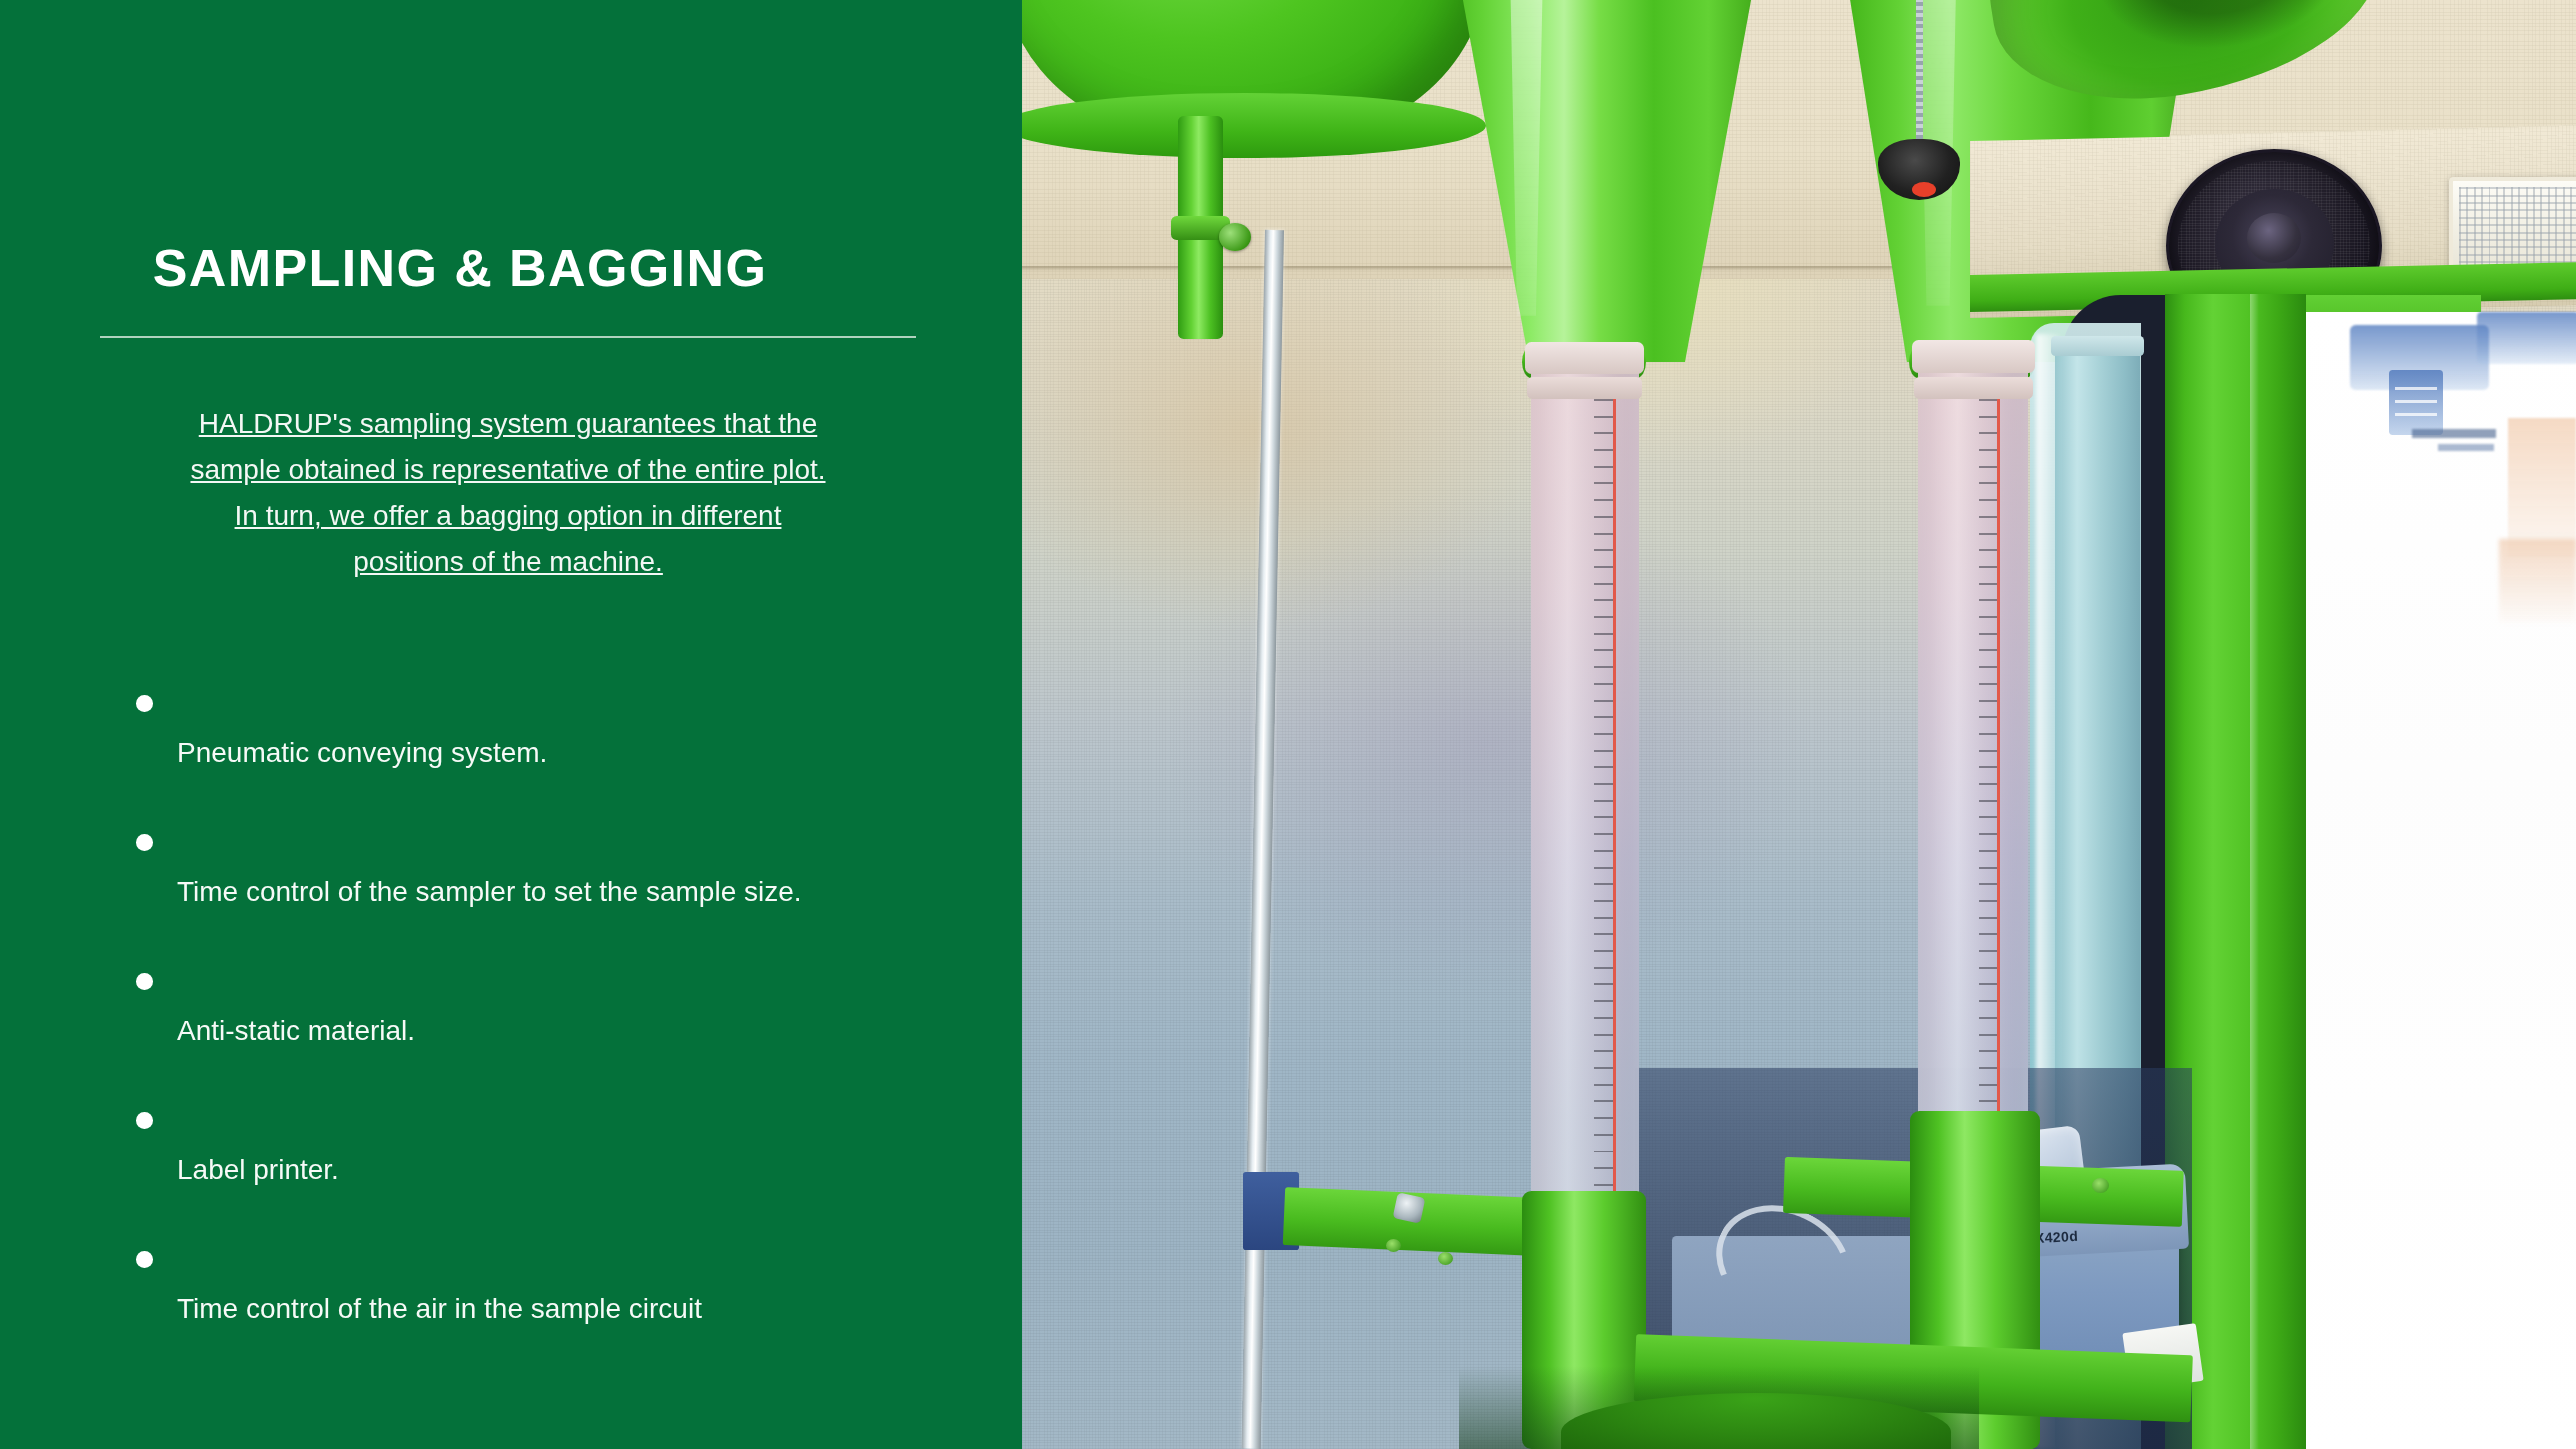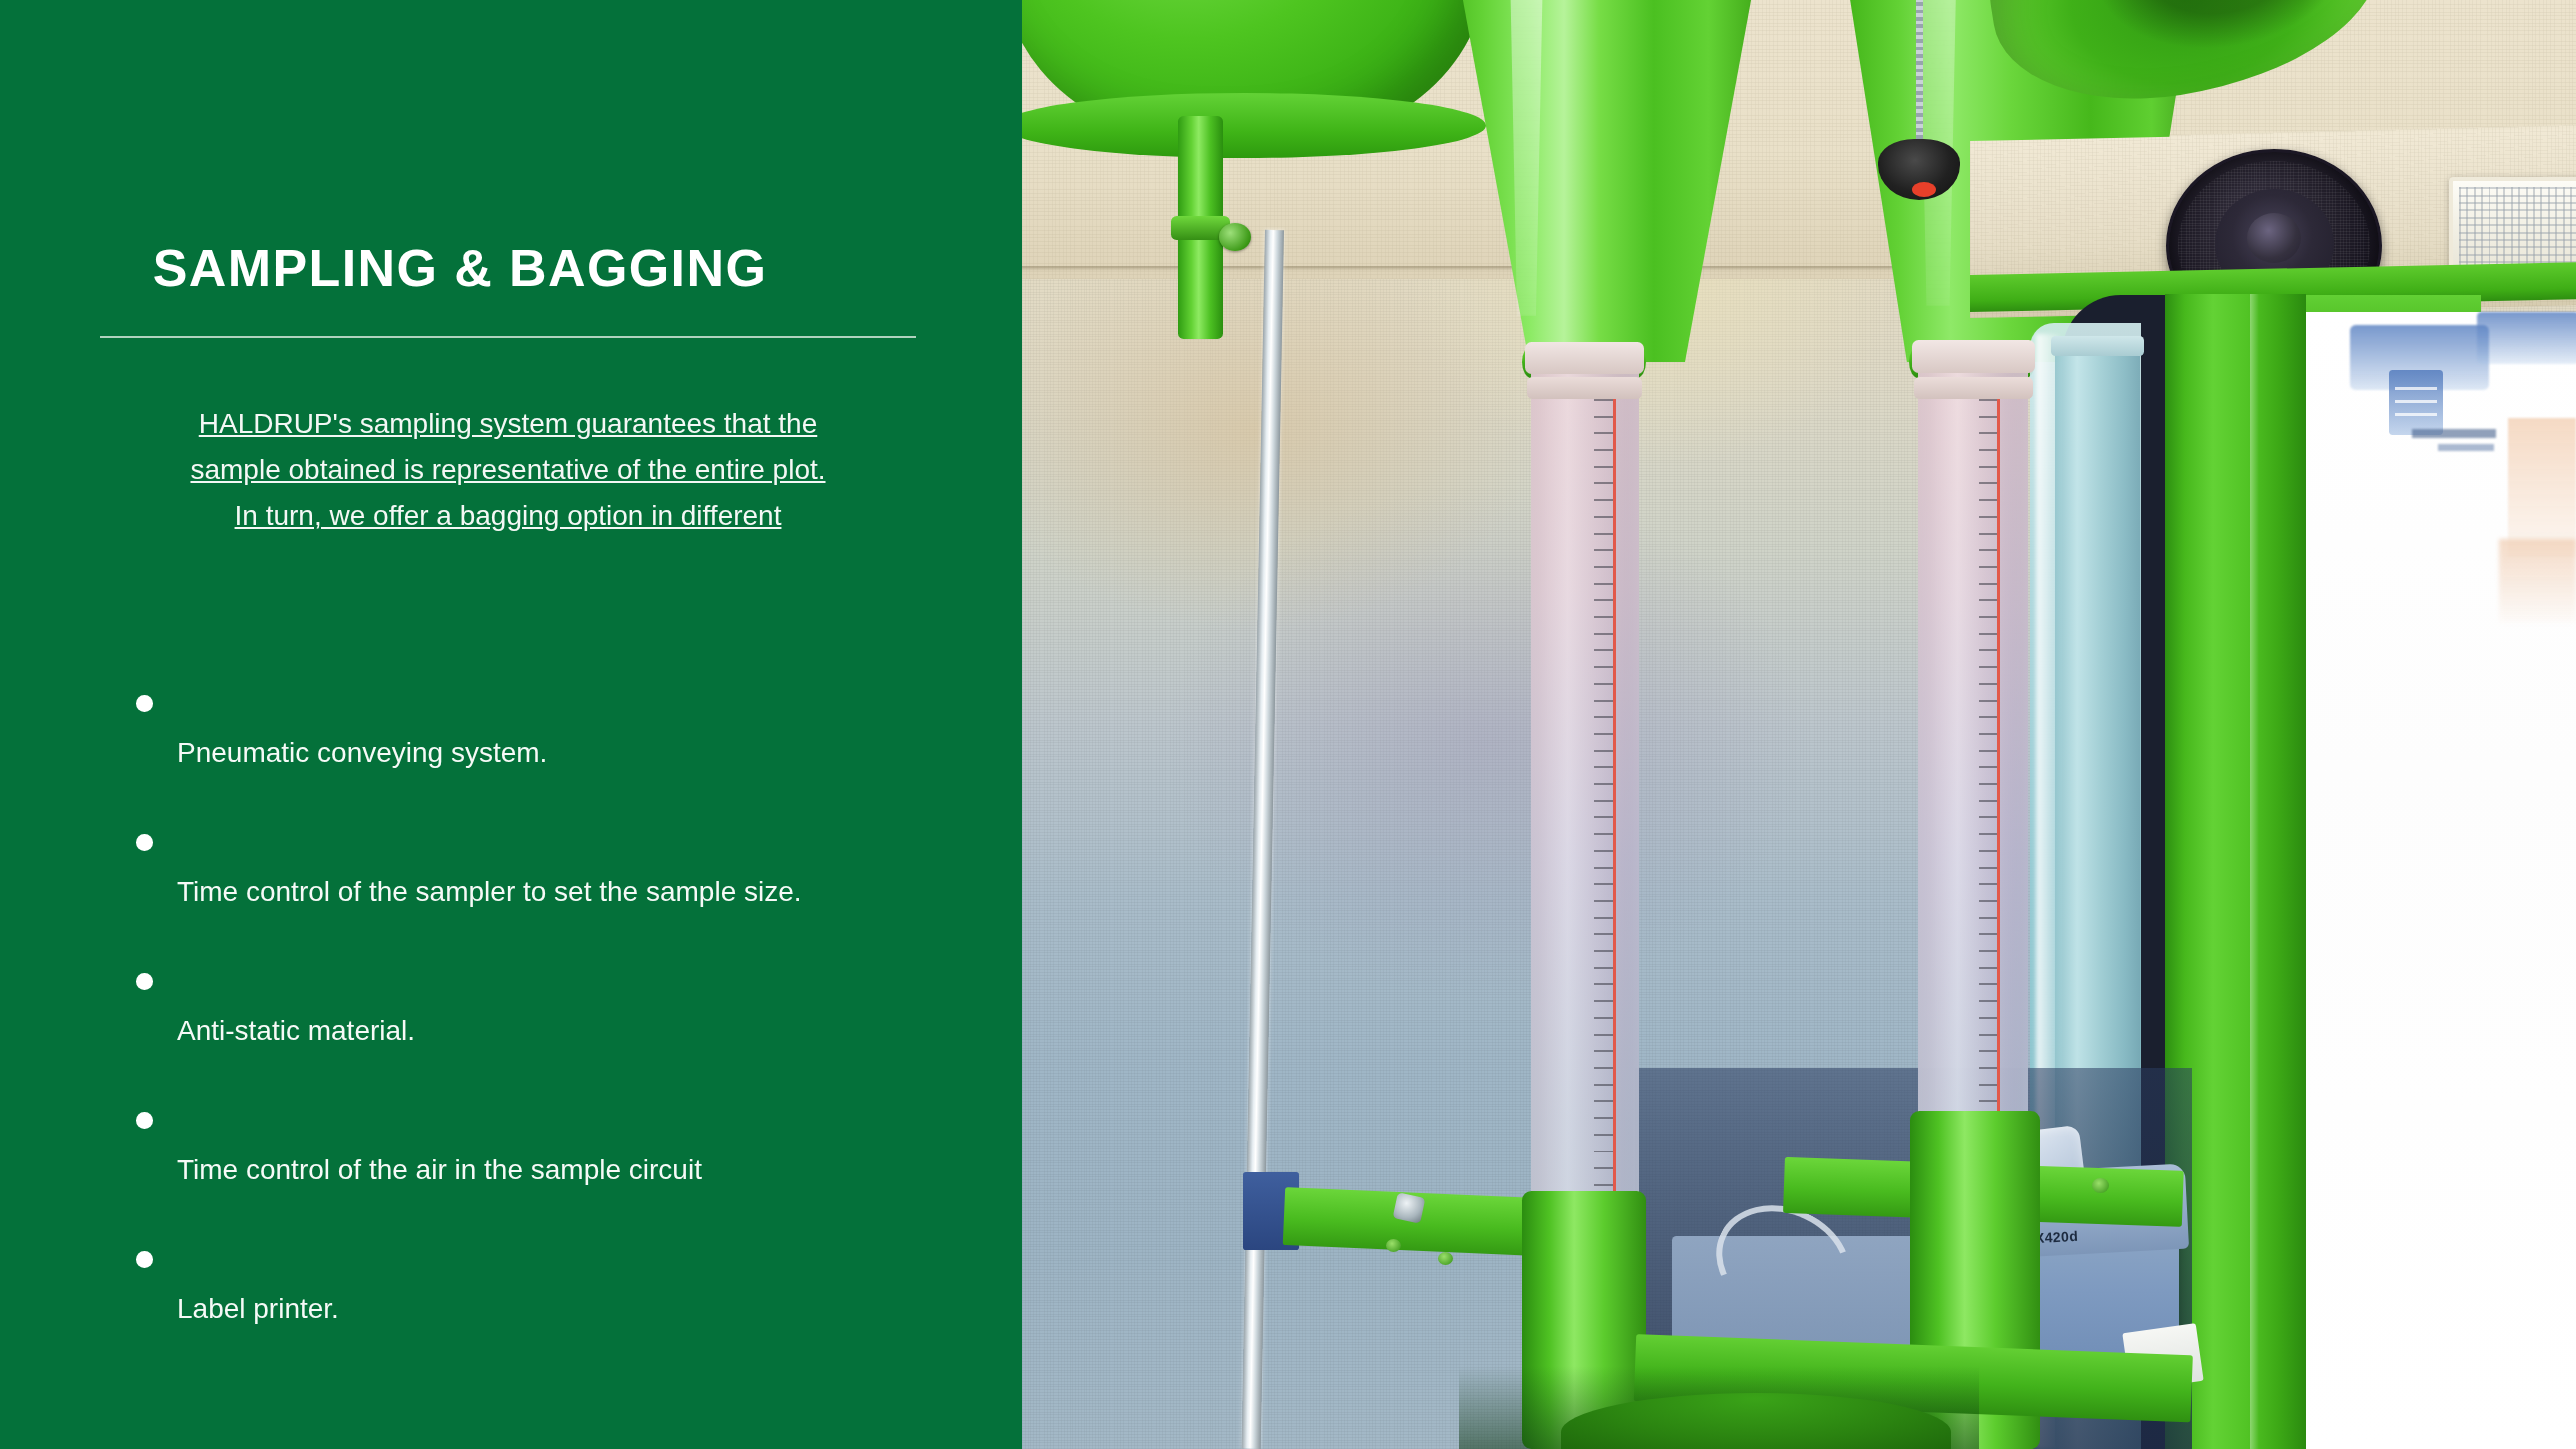--- a/index.html
+++ b/index.html
@@ -609,42 +609,43 @@
   <section class="panel">
 
     <h1 class="panel-title">SAMPLING &amp; BAGGING</h1>
 
     <div class="title-rule"></div>
 
     <div class="panel-body">
       <span>HALDRUP's sampling system guarantees that the</span>
       <span>sample obtained is representative of the entire plot.</span>
       <span>In turn, we offer a bagging option in different</span>
+      <span>positions of the machine.</span>
     </div>
 
     <ul class="bullets">
       <li class="bullet">
         <span class="bullet-dot"></span>
         <span class="bullet-text">Pneumatic conveying system.</span>
       </li>
       <li class="bullet">
         <span class="bullet-dot"></span>
         <span class="bullet-text">Time control of the sampler to set the sample size.</span>
       </li>
       <li class="bullet">
         <span class="bullet-dot"></span>
         <span class="bullet-text">Anti-static material.</span>
       </li>
       <li class="bullet">
         <span class="bullet-dot"></span>
-        <span class="bullet-text">Time control of the air in the sample circuit</span>
+        <span class="bullet-text">Label printer.</span>
       </li>
       <li class="bullet">
         <span class="bullet-dot"></span>
-        <span class="bullet-text">Label printer.</span>
+        <span class="bullet-text">Time control of the air in the sample circuit</span>
       </li>
     </ul>
   </section>
 
   <figure class="photo">
 
     <div class="wall"></div>
     <div class="wall-tex"></div>
     <div class="wall-blotch-a"></div>
     <div class="wall-blotch-b"></div>

